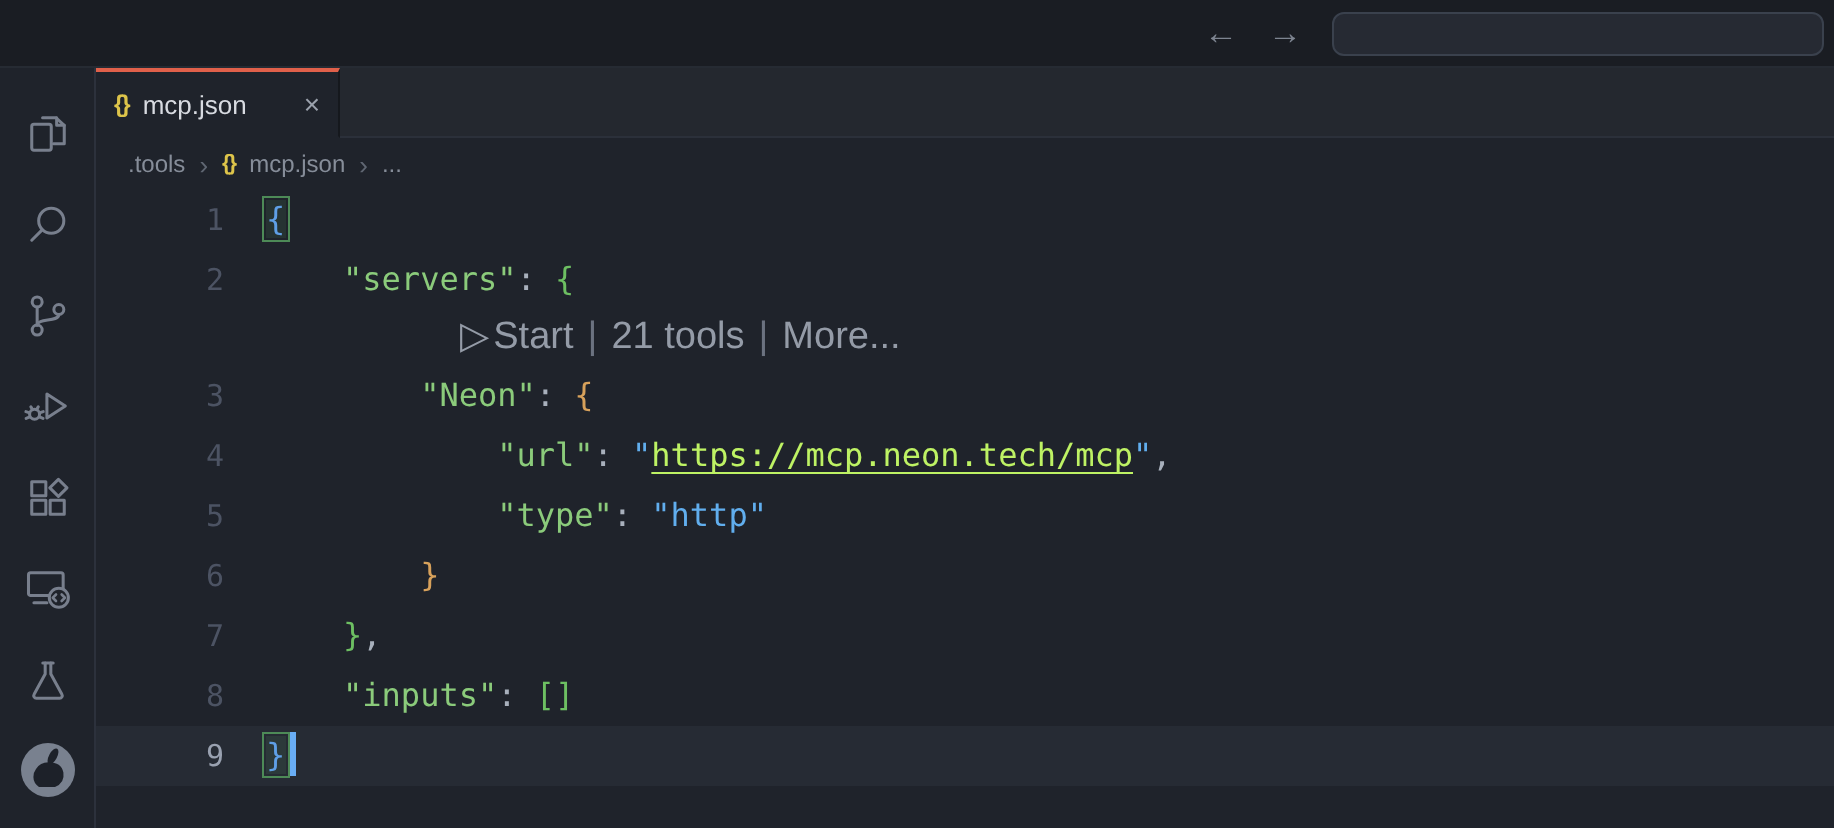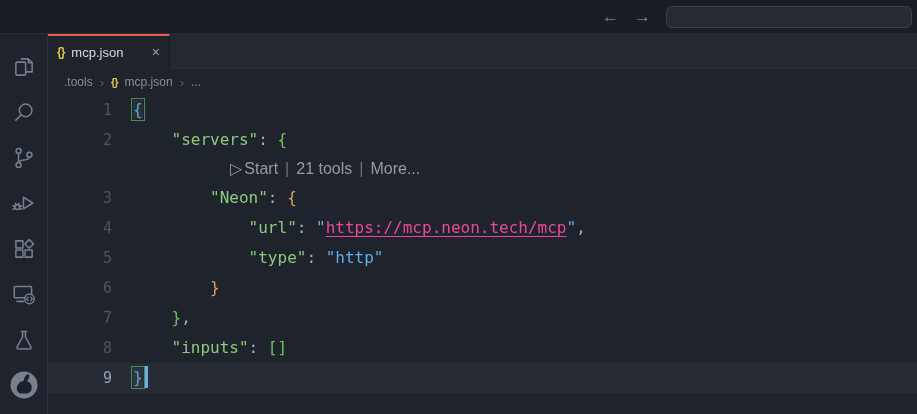--- a/index.html
+++ b/index.html
@@ -42,28 +42,28 @@
   .editor { flex:1; font-family:"DejaVu Sans Mono","Liberation Mono",monospace; font-size:16px; }
   .row { display:flex; height:30px; line-height:30px; }
   .row.lens-row { height:28px; line-height:28px; }
   .row.current { background:#262b34; }
   .gutter { width:64px; flex:none; text-align:right; color:#4c5363; font-size:15px; }
   .gutter.active { color:#99a1b0; }
   .code { white-space:pre; padding-left:21px; color:#a8b0bc; }
   .tk-pu  { color:#a8b0bc; }
   .tk-key { color:#8bcb7b; }
   .tk-str { color:#61aeee; }
-  .tk-url { color:#ec4899; text-decoration:underline; text-underline-offset:3px; }
+  .tk-url { color:#bef264; text-decoration:underline; text-underline-offset:3px; }
   .tk-b1  { color:#5f9fe6; }
   .tk-b2  { color:#6dbf62; }
   .tk-b3  { color:#d7a15b; }
   .boxed  { outline:1px solid #4d8a57; outline-offset:1px; background:rgba(88,148,96,.14); }
   .cursor { display:inline-block; width:3px; height:22px; background:#69adf4;
             vertical-align:middle; margin-left:2px; margin-top:-4px; }
-  .lens { font-family:"Liberation Sans","DejaVu Sans",sans-serif; font-size:16px; color:#949ba7;
+  .lens { font-family:"Liberation Sans","DejaVu Sans",sans-serif; font-size:19px; color:#949ba7;
           padding-left:118px; }
   .lens .sep { color:#6b7280; margin:0 7px; }
   .lens .play { margin-right:2px; }
 </style>
 </head>
 <body>
 
 <div class="titlebar">
   <div class="nav">
     <span class="nav-arrow">←</span>

